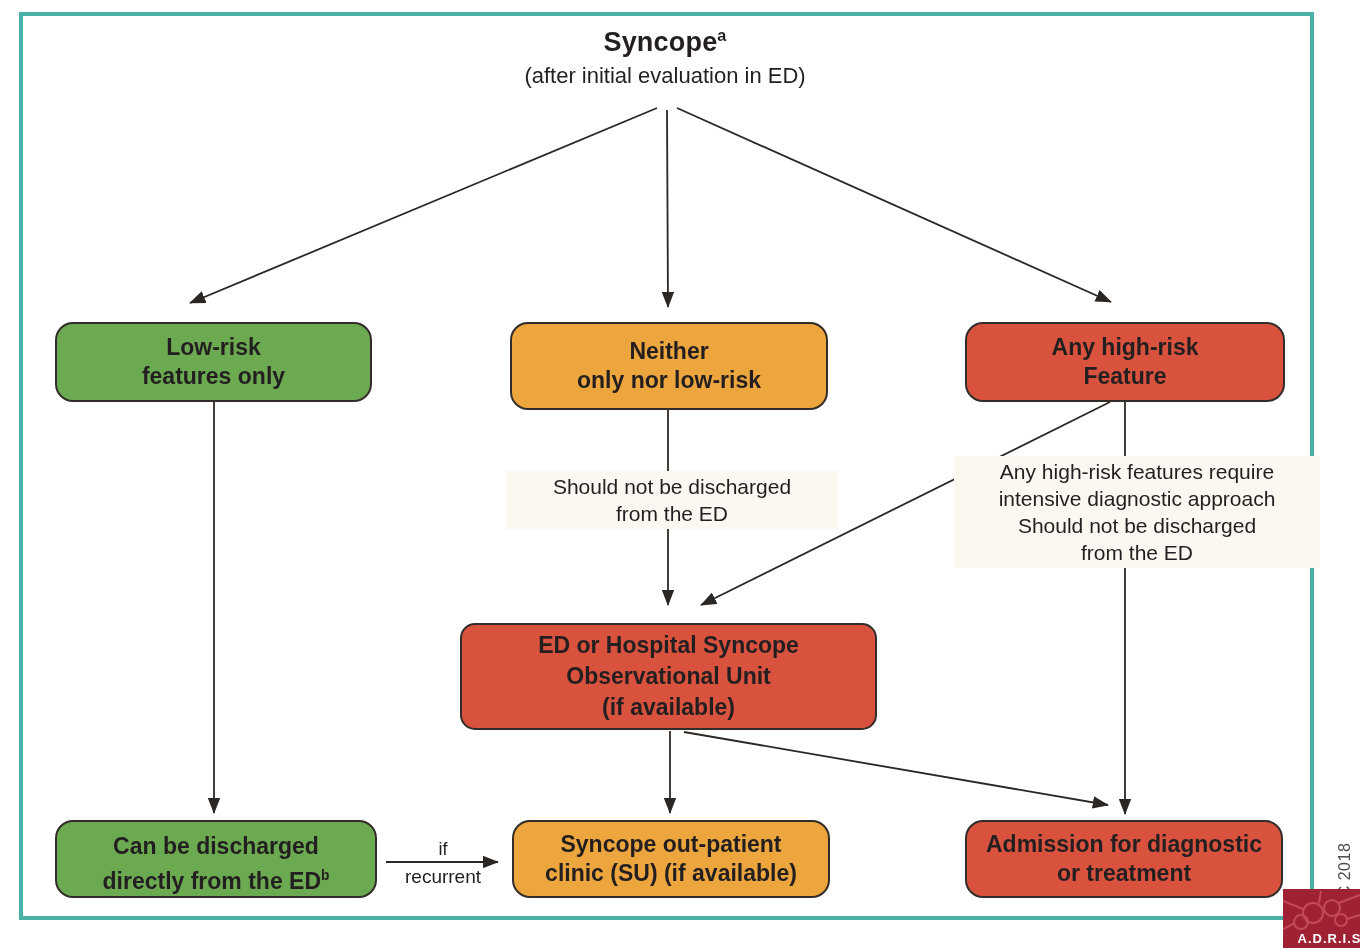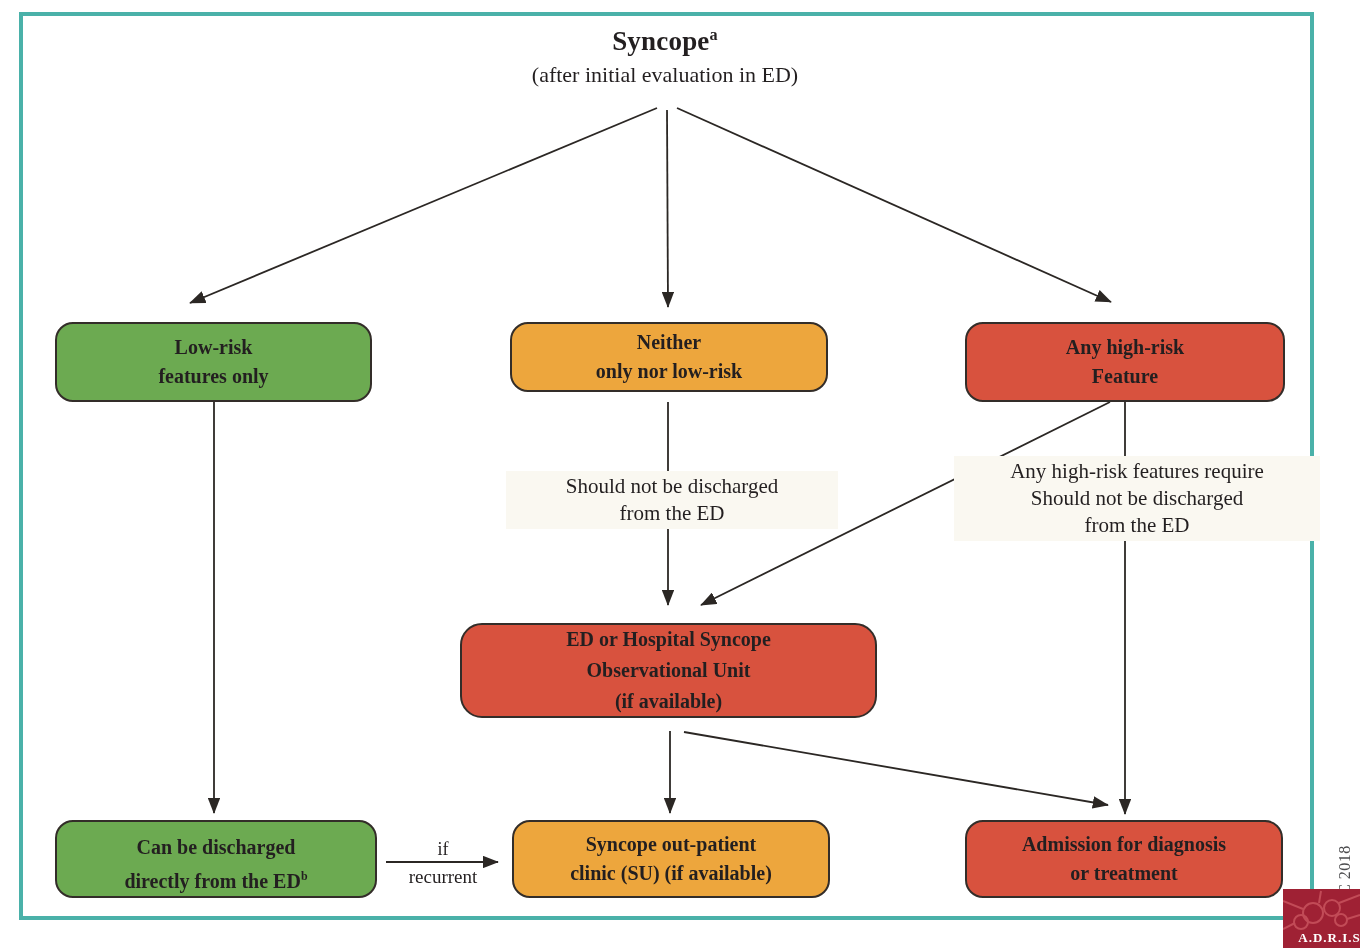--- a/index.html
+++ b/index.html
@@ -1,44 +1,44 @@
 <!DOCTYPE html>
 <html><head>
 <meta charset="utf-8">
 <style>
   html,body{margin:0;padding:0;background:#ffffff;}
   .canvas{
     position:relative;width:1360px;height:948px;background:#ffffff;overflow:hidden;
-    font-family:Liberation Serif, serif;color:#231f20;
+    font-family:Liberation Sans, sans-serif;color:#231f20;
   }
   .frame{
     position:absolute;left:19px;top:12px;width:1295px;height:908px;
     border:4px solid #4ab1a9;box-sizing:border-box;background:transparent;
   }
   svg.edges{position:absolute;left:0;top:0;z-index:1;}
   .title-block{
     position:absolute;left:365px;top:26px;width:600px;text-align:center;z-index:2;
   }
   .title{font-size:27px;font-weight:bold;letter-spacing:.2px;}
   .title sup{font-size:60%;font-weight:bold;}
   .subtitle{font-size:22px;margin-top:5px;}
   .box{
     position:absolute;z-index:3;box-sizing:border-box;
     border:2px solid #332d29;border-radius:18px;
     display:flex;flex-direction:column;align-items:center;justify-content:center;
-    text-align:center;font-weight:bold;font-size:20px;line-height:29px;
+    text-align:center;font-weight:bold;font-size:23px;line-height:29px;
   }
   .box sup{font-size:60%;font-weight:bold;}
   .green{background:#6caa51;}
   .orange{background:#eda63d;}
   .red{background:#d8523e;}
   .b-lowrisk{left:55px;top:322px;width:317px;height:80px;}
-  .b-neither{left:510px;top:322px;width:318px;height:70px;}
+  .b-neither{left:510px;top:322px;width:318px;height:88px;}
   .b-highrisk{left:965px;top:322px;width:320px;height:80px;}
-  .b-obsunit{left:460px;top:623px;width:417px;height:95px;border-radius:22px;line-height:31px;}
+  .b-obsunit{left:460px;top:623px;width:417px;height:107px;border-radius:15px;line-height:31px;}
   .b-discharged{left:55px;top:820px;width:322px;height:78px;justify-content:flex-end;}
   .b-outpatient{left:512px;top:820px;width:318px;height:78px;}
   .b-admission{left:965px;top:820px;width:318px;height:78px;}
   .note{
     position:absolute;z-index:2;background:#faf8f1;text-align:center;
     font-size:21px;line-height:27px;padding:2px 4px;
   }
   .n-left{left:62px;top:471px;width:302px;}
   .n-middle{left:506px;top:471px;width:324px;}
   .n-right{left:946px;top:456px;width:358px;margin-left:8px;}
@@ -92,20 +92,21 @@
     <div class="title"><span>Syncope</span><sup>a</sup></div>
     <div class="subtitle">(after initial evaluation in ED)</div>
   </div>
 
   <div class="note n-middle">
     <span style="display:block">Should not be discharged</span>
     <span style="display:block">from the ED</span>
   </div>
   <div class="note n-right">
     <span style="display:block">Any high-risk features require</span>
+    <span style="display:block">intensive diagnostic approach</span>
     <span style="display:block">Should not be discharged</span>
     <span style="display:block">from the ED</span>
   </div>
 
   <div class="edge-label el-if">if</div>
   <div class="edge-label el-recurrent">recurrent</div>
 
   <div class="box green b-lowrisk">
     <span>Low-risk</span>
     <span>features only</span>
@@ -125,21 +126,21 @@
   </div>
   <div class="box green b-discharged">
     <span>Can be discharged</span>
     <span><span>directly from the ED</span><sup>b</sup></span>
   </div>
   <div class="box orange b-outpatient">
     <span>Syncope out-patient</span>
     <span>clinic (SU) (if available)</span>
   </div>
   <div class="box red b-admission">
-    <span>Admission for diagnosis</span>
+    <span>Admission for diagnostic</span>
     <span>or treatment</span>
   </div>
 
   <div class="copyright">C 2018</div>
 
   <div class="logo">
     <svg width="77" height="59" viewBox="0 0 77 59">
       <rect x="0" y="0" width="77" height="59" fill="#9f2134"></rect>
       <g stroke="#c24b57" stroke-width="2" fill="none">
         <circle cx="30" cy="24" r="10"></circle>

